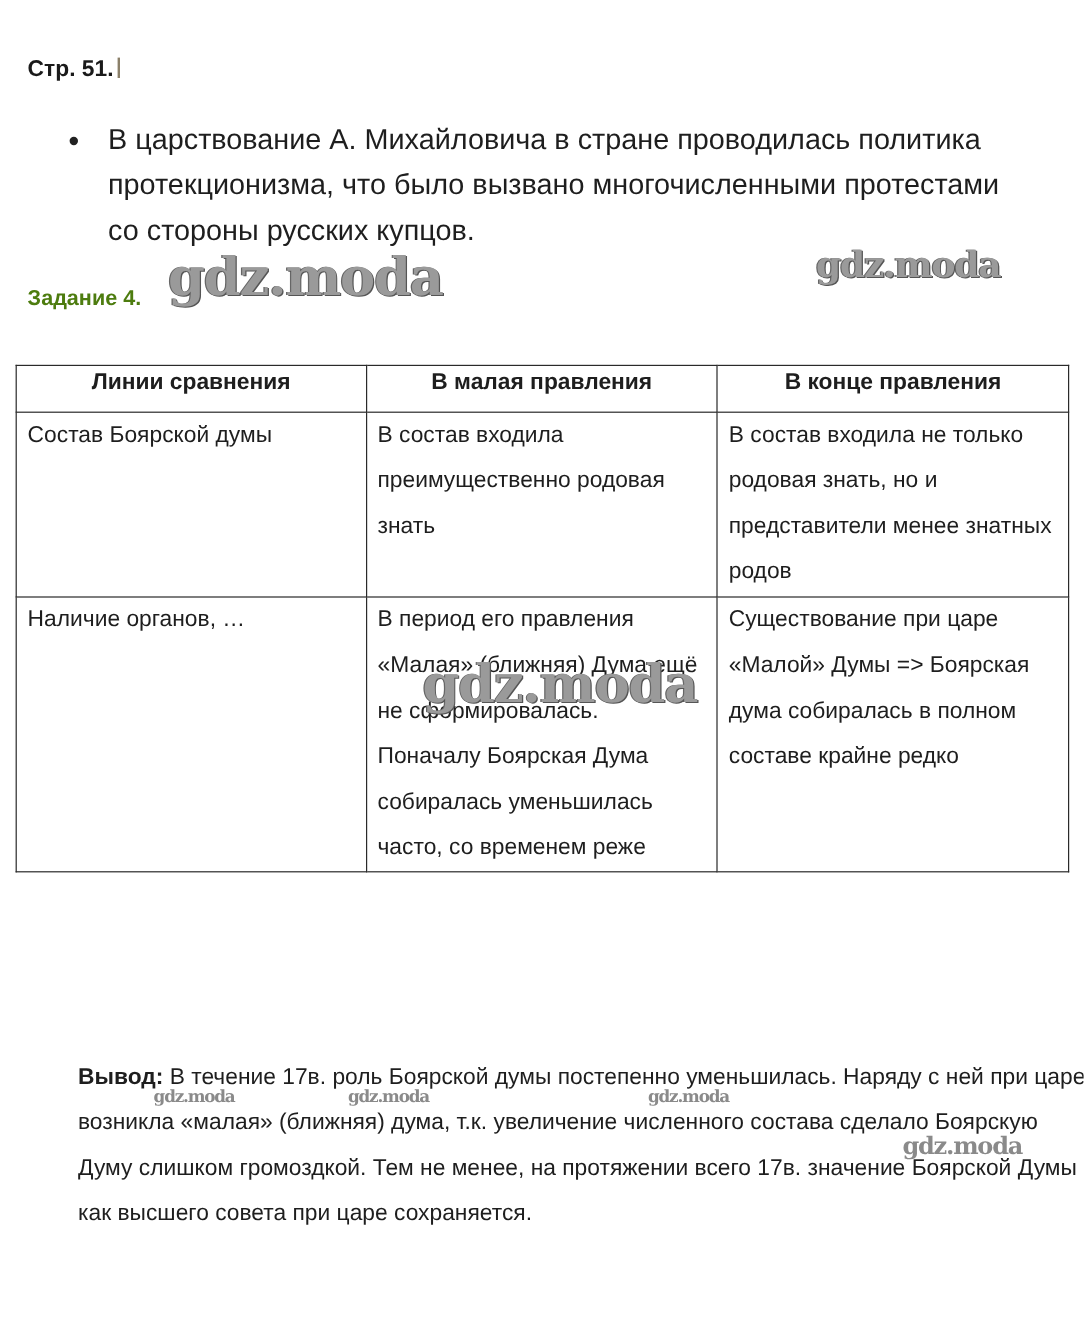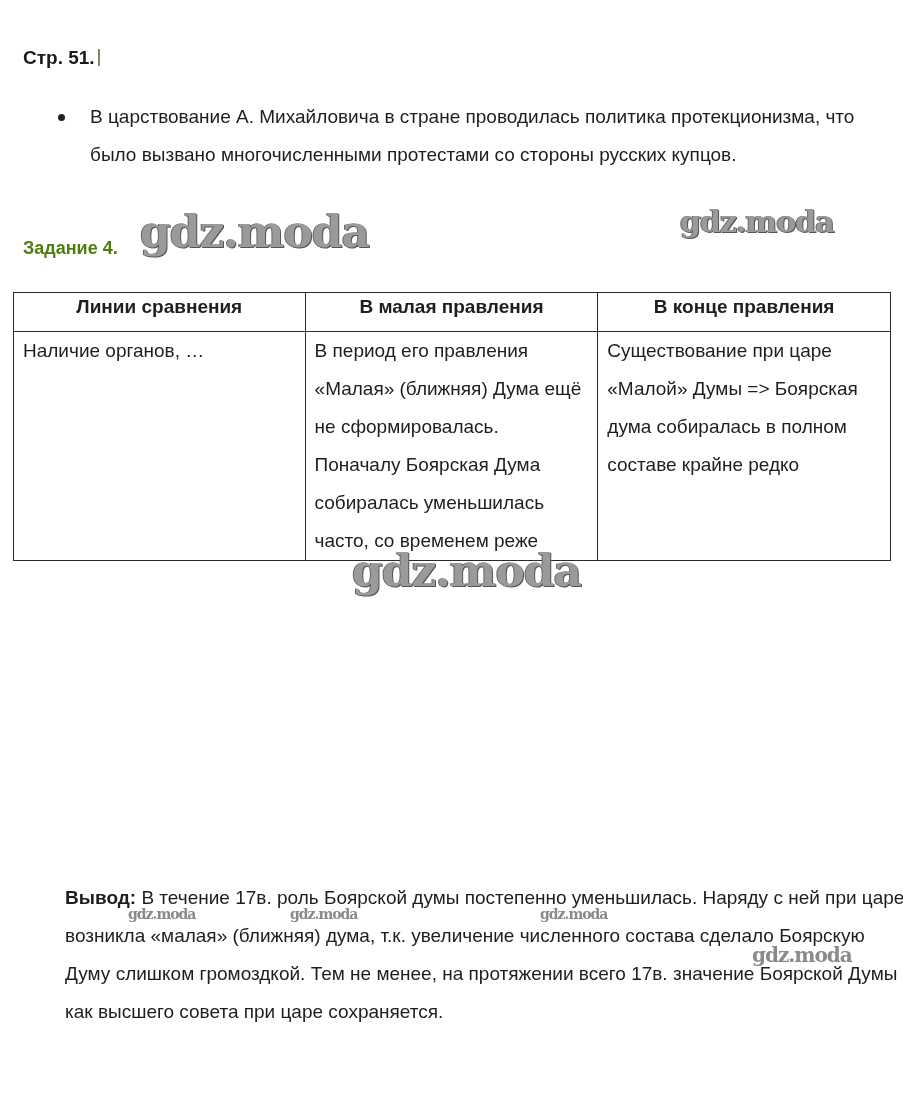--- a/index.html
+++ b/index.html
@@ -9,32 +9,32 @@
   }
   .abs { position: absolute; }
   .page-label {
     left: 23px; top: 47px; font-size: 19px; font-weight: bold; color: #1a1a1a; text-align: right;
   }
   .page-label .cursor-mark {
     display: inline-block; width: 2px; height: 17px; background: #5a4a2a;
     vertical-align: -2px; margin-left: 3px; opacity: 0.7;
   }
   .bullet-block {
-    left: 58px; top: 98px; width: 800px; font-size: 19px; line-height: 38px;
+    left: 58px; top: 98px; width: 800px; font-size: 24px; line-height: 38px;
   }
   .bullet-dot {
     position: absolute; left: 0; top: 16px; width: 7px; height: 7px;
     border-radius: 50%; background: #222;
   }
   .bullet-text { margin-left: 32px; }
   .task-title {
     left: 23px; top: 238px; font-size: 18px; font-weight: bold; color: #4d7c0f;
   }
   table.cmp {
-    position: absolute; left: 13px; top: 292px; width: 878px;
+    position: absolute; left: 13px; top: 304px; width: 878px;
     border-collapse: collapse; font-size: 19px;
   }
   table.cmp th, table.cmp td {
     border: 1px solid #2a2a2a; vertical-align: top; text-align: left;
     padding: 0 9px;
   }
   table.cmp th {
     text-align: center; font-weight: bold; height: 38px; line-height: 28px;
     padding-top: 0; padding-bottom: 0;
   }
@@ -81,20 +81,25 @@
       <col class="c3">
     </colgroup>
   <thead>
     <tr>
       <th>Линии сравнения</th>
       <th>В малая правления</th>
       <th>В конце правления</th>
     </tr>
   </thead>
   <tbody>
+    <tr class="r2">
+      <td>Состав Боярской думы</td>
+      <td>В состав входила преимущественно родовая знать</td>
+      <td>В состав входила не только родовая знать, но и представители менее знатных родов</td>
+    </tr>
     <tr class="r3">
       <td>Наличие органов, …</td>
       <td>В период его правления «Малая» (ближняя) Дума ещё не сформировалась. Поначалу Боярская Дума собиралась уменьшилась часто, со временем реже</td>
       <td>Существование при царе «Малой» Думы =&gt; Боярская дума собиралась в полном составе крайне редко</td>
     </tr>
   </tbody>
 </table>
 
 <div class="abs conclusion">
   <span class="lbl">Вывод:</span><span> В течение 17в. роль Боярской думы постепенно уменьшилась. Наряду с ней при царе возникла «малая» (ближняя) дума, т.к. увеличение численного состава сделало Боярскую Думу слишком громоздкой. Тем не менее, на протяжении всего 17в. значение Боярской Думы как высшего совета при царе сохраняется.</span>

